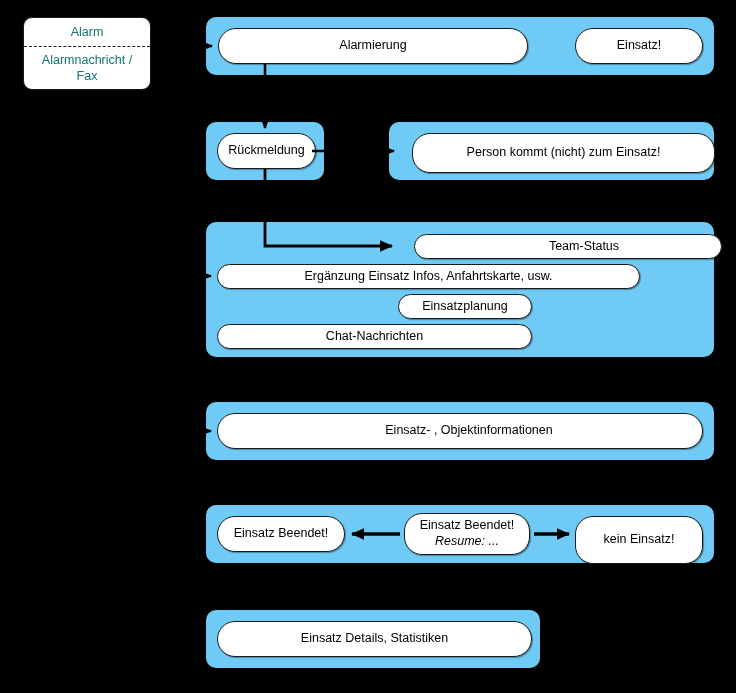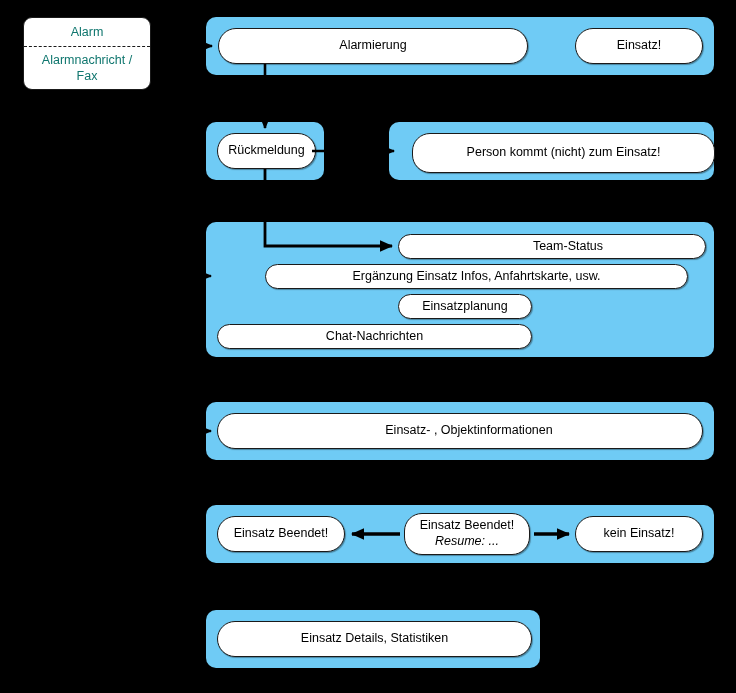--- a/index.html
+++ b/index.html
@@ -106,24 +106,24 @@
   <div class="node" style="left:217px; top:133px; width:99px; height:36px;">
     <span>Rückmeldung</span>
   </div>
 
   <div class="lane" style="left:389px; top:122px; width:325px; height:58px;"></div>
   <div class="node" style="left:412px; top:133px; width:303px; height:40px;">
     <span>Person kommt (nicht) zum Einsatz!</span>
   </div>
 
   <div class="lane" style="left:206px; top:222px; width:508px; height:135px;"></div>
-  <div class="node" style="left:398px; top:234px; width:308px; height:25px;padding-left:32px;">
+  <div class="node" style="left:414px; top:234px; width:308px; height:25px;padding-left:32px;">
     <span>Team-Status</span>
   </div>
-  <div class="node" style="left:217px; top:264px; width:423px; height:25px;margin-left:48px;">
+  <div class="node" style="left:217px; top:264px; width:423px; height:25px;">
     <span>Ergänzung Einsatz Infos, Anfahrtskarte, usw.</span>
   </div>
   <div class="node" style="left:398px; top:294px; width:134px; height:25px;">
     <span>Einsatzplanung</span>
   </div>
   <div class="node" style="left:217px; top:324px; width:315px; height:25px;">
     <span>Chat-Nachrichten</span>
   </div>
 
   <div class="lane" style="left:206px; top:402px; width:508px; height:58px;"></div>
@@ -132,21 +132,21 @@
   </div>
 
   <div class="lane" style="left:206px; top:505px; width:508px; height:58px;"></div>
   <div class="node" style="left:217px; top:516px; width:128px; height:36px;">
     <span>Einsatz Beendet!</span>
   </div>
   <div class="node" style="left:404px; top:513px; width:126px; height:42px;">
     <span>Einsatz Beendet!</span>
     <span class="line2">Resume: ...</span>
   </div>
-  <div class="node" style="left:575px; top:516px; width:128px; height:36px;">
+  <div class="node" style="left:575px; top:516px; width:128px; height:48px;">
     <span>kein Einsatz!</span>
   </div>
 
   <div class="lane" style="left:206px; top:610px; width:334px; height:58px;"></div>
   <div class="node" style="left:217px; top:621px; width:315px; height:36px;">
     <span>Einsatz Details, Statistiken</span>
   </div>
 
   <svg id="wires" viewBox="0 0 736 693" xmlns="http://www.w3.org/2000/svg">
     <defs>

